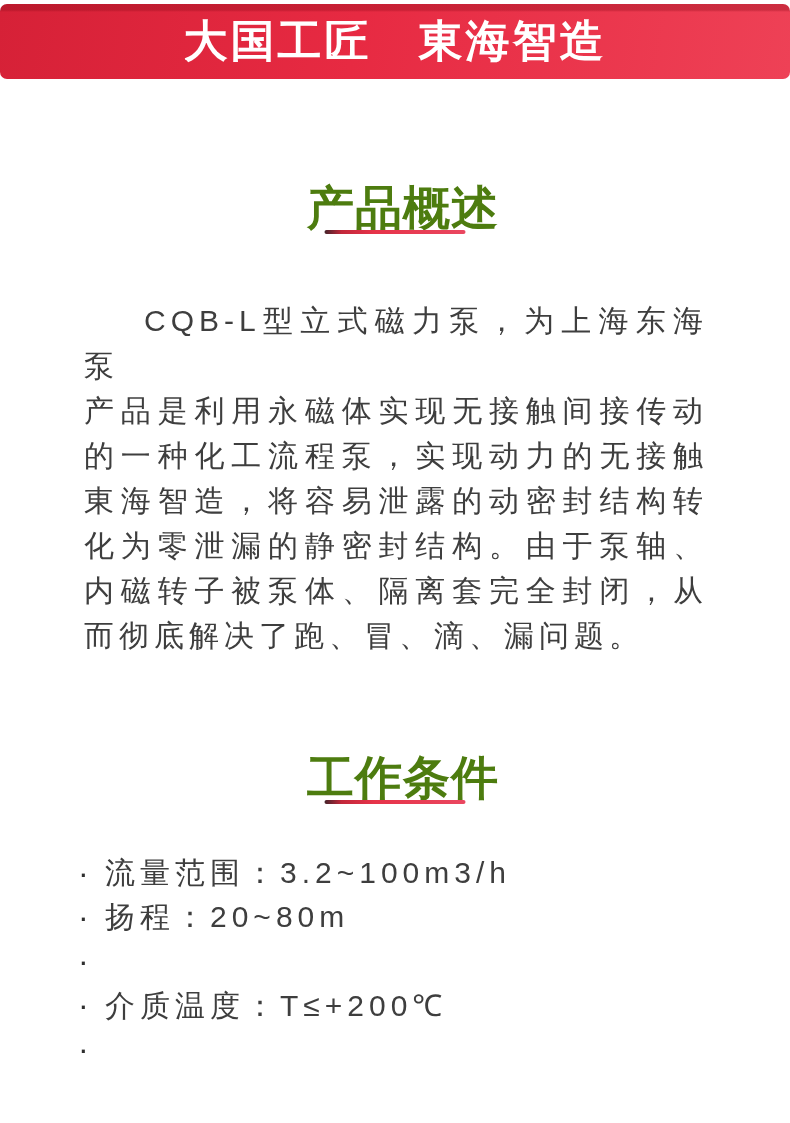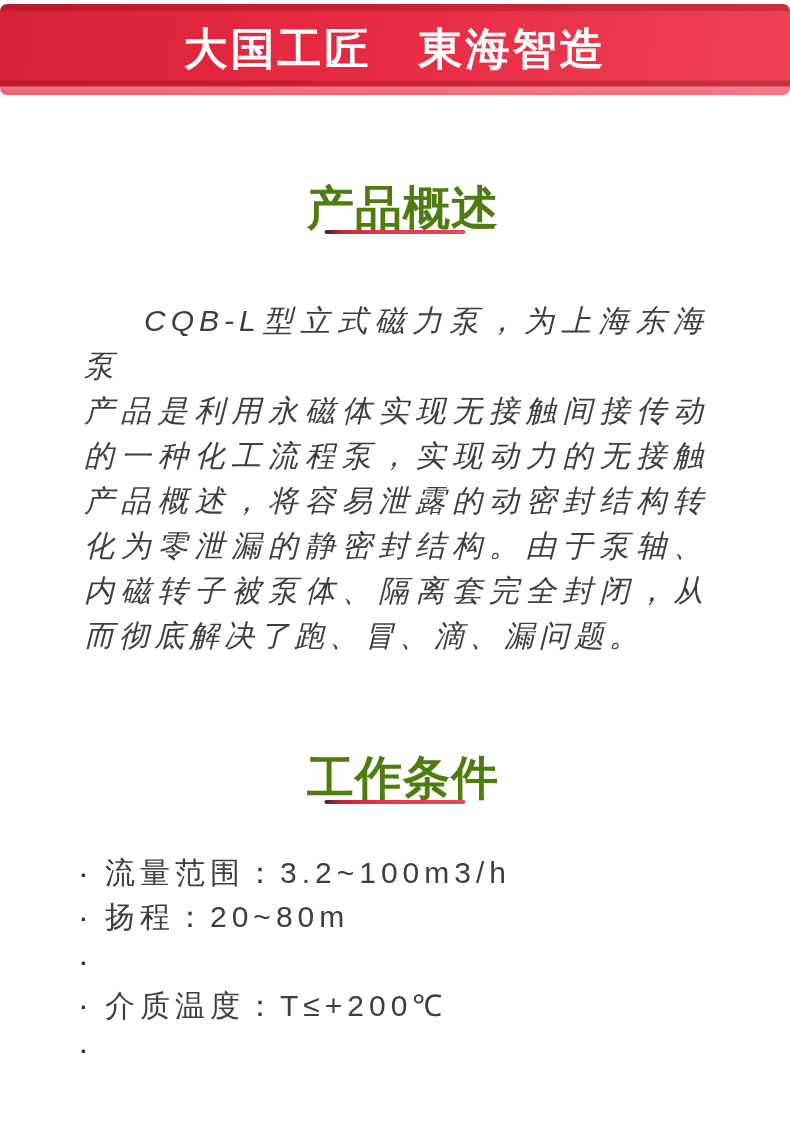--- a/index.html
+++ b/index.html
@@ -11,21 +11,21 @@
     overflow: hidden;
     font-family: "Liberation Sans", sans-serif;
   }
 
   
   .banner {
     position: absolute;
     top: 4px;
     left: 0;
     width: 790px;
-    height: 91px;
+    height: 75px;
     border-radius: 7px;
     display: flex;
     align-items: center;
     justify-content: center;
     background:
       linear-gradient(180deg,
         rgba(140,10,25,0.35) 0px,  rgba(140,10,25,0.35) 6px,
         rgba(255,255,255,0) 8px,   rgba(255,255,255,0) 76px,
         rgba(120,8,20,0.30) 77px,  rgba(120,8,20,0.30) 82px,
         rgba(255,185,192,0.55) 83px, rgba(255,166,176,0.45) 91px),
@@ -74,21 +74,20 @@
     left: 84px;
     width: 624px;
     font-size: 30px;
     line-height: 45px;
     color: #3e3e3e;
     letter-spacing: 5px;
   }
   .p-line {
     text-align: justify;
     text-align-last: justify;
-    font-style: italic;
   }
   .p-line.first { text-indent: 60px; }
   .p-line.last  { text-align-last: left; }
 
   
   .cond-list {
     position: absolute;
     top: 851px;
     left: 78px;
     width: 660px;
@@ -123,21 +122,21 @@
   </header>
 
   <section>
     <h1 class="sec-title overview">产品概述</h1>
     <div class="sec-underline overview"></div>
 
     <div class="paragraph">
       <div class="p-line first">CQB-L型立式磁力泵，为上海东海泵</div>
       <div class="p-line">产品是利用永磁体实现无接触间接传动</div>
       <div class="p-line">的一种化工流程泵，实现动力的无接触</div>
-      <div class="p-line">产品概述，将容易泄露的动密封结构转</div>
+      <div class="p-line">東海智造，将容易泄露的动密封结构转</div>
       <div class="p-line">化为零泄漏的静密封结构。由于泵轴、</div>
       <div class="p-line">内磁转子被泵体、隔离套完全封闭，从</div>
       <div class="p-line last">而彻底解决了跑、冒、滴、漏问题。</div>
     </div>
   </section>
 
   <section>
     <h1 class="sec-title conditions">工作条件</h1>
     <div class="sec-underline conditions"></div>
 

